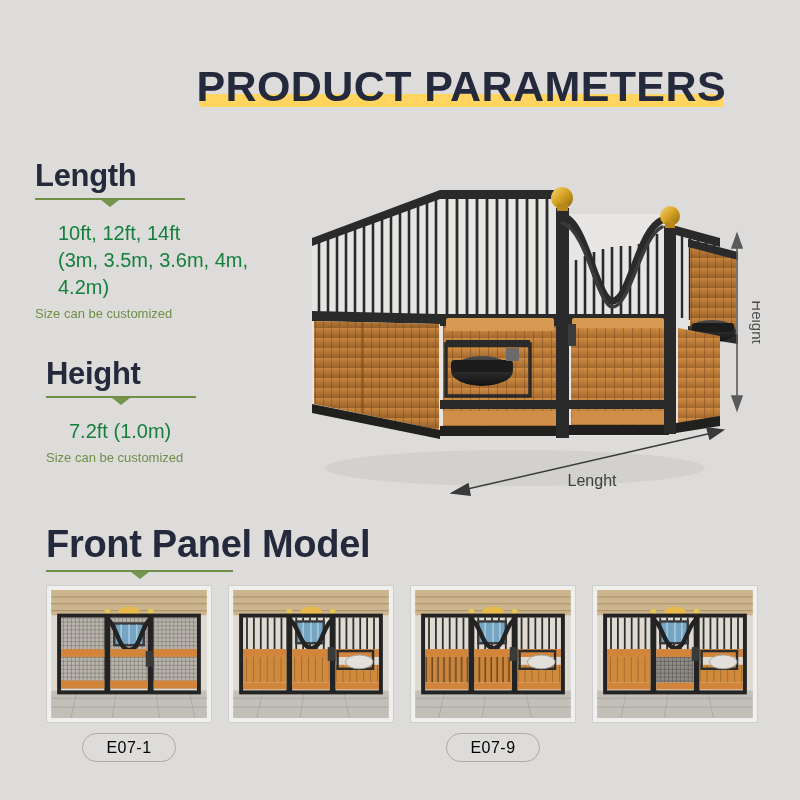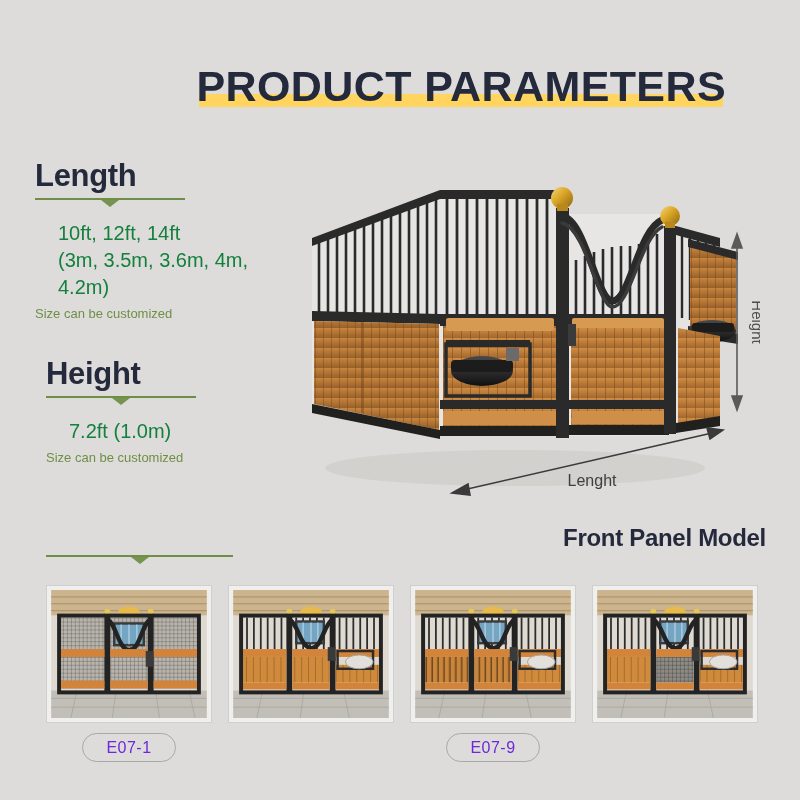--- a/index.html
+++ b/index.html
@@ -54,21 +54,21 @@
   }
   .cust{
     font-size:13px; color:#6f8f47; line-height:1.35; margin-top:4px;
   }
 
   #sec-length{ left:35px; top:160px; width:258px; }
   #sec-length .rule{ width:150px; }
   #sec-height{ left:46px; top:358px; width:258px; }
   #sec-height .rule{ width:150px; }
   #sec-front{ left:46px; top:525px; width:720px; }
-  #sec-front .sec-h{ font-size:24px;text-align:right; }
+  #sec-front .sec-h{ font-size:38px; }
   #sec-front .rule{ width:187px; }
 
   
   #hero{
     position:absolute; left:300px; top:168px; width:460px; height:345px;
   }
   #hero svg{ display:block; width:100%; height:100%; }
 
   
   #thumbs{
@@ -78,21 +78,21 @@
   .thumb-cell{ width:166px; }
   .thumb-card{
     width:166px; height:138px; background:#efefee;
     border:1px solid #cfcfcd; padding:4px;
   }
   .thumb-card svg{ display:block; width:100%; height:100%; }
   .pill{
     margin:10px auto 0; width:94px; height:29px;
     border:1.4px solid #a9a9a7; border-radius:15px;
     display:flex; align-items:center; justify-content:center;
-    font-size:16px; color:#6d28d9; letter-spacing:.5px;
+    font-size:16px; color:#000000; letter-spacing:.5px;
     background:transparent;
   }
 </style>
 </head>
 <body>
 
 <div class="title-wrap">
   <div class="title-inner">
     <span class="title-hl"></span>
     <span class="title-text">PRODUCT PARAMETERS</span>

